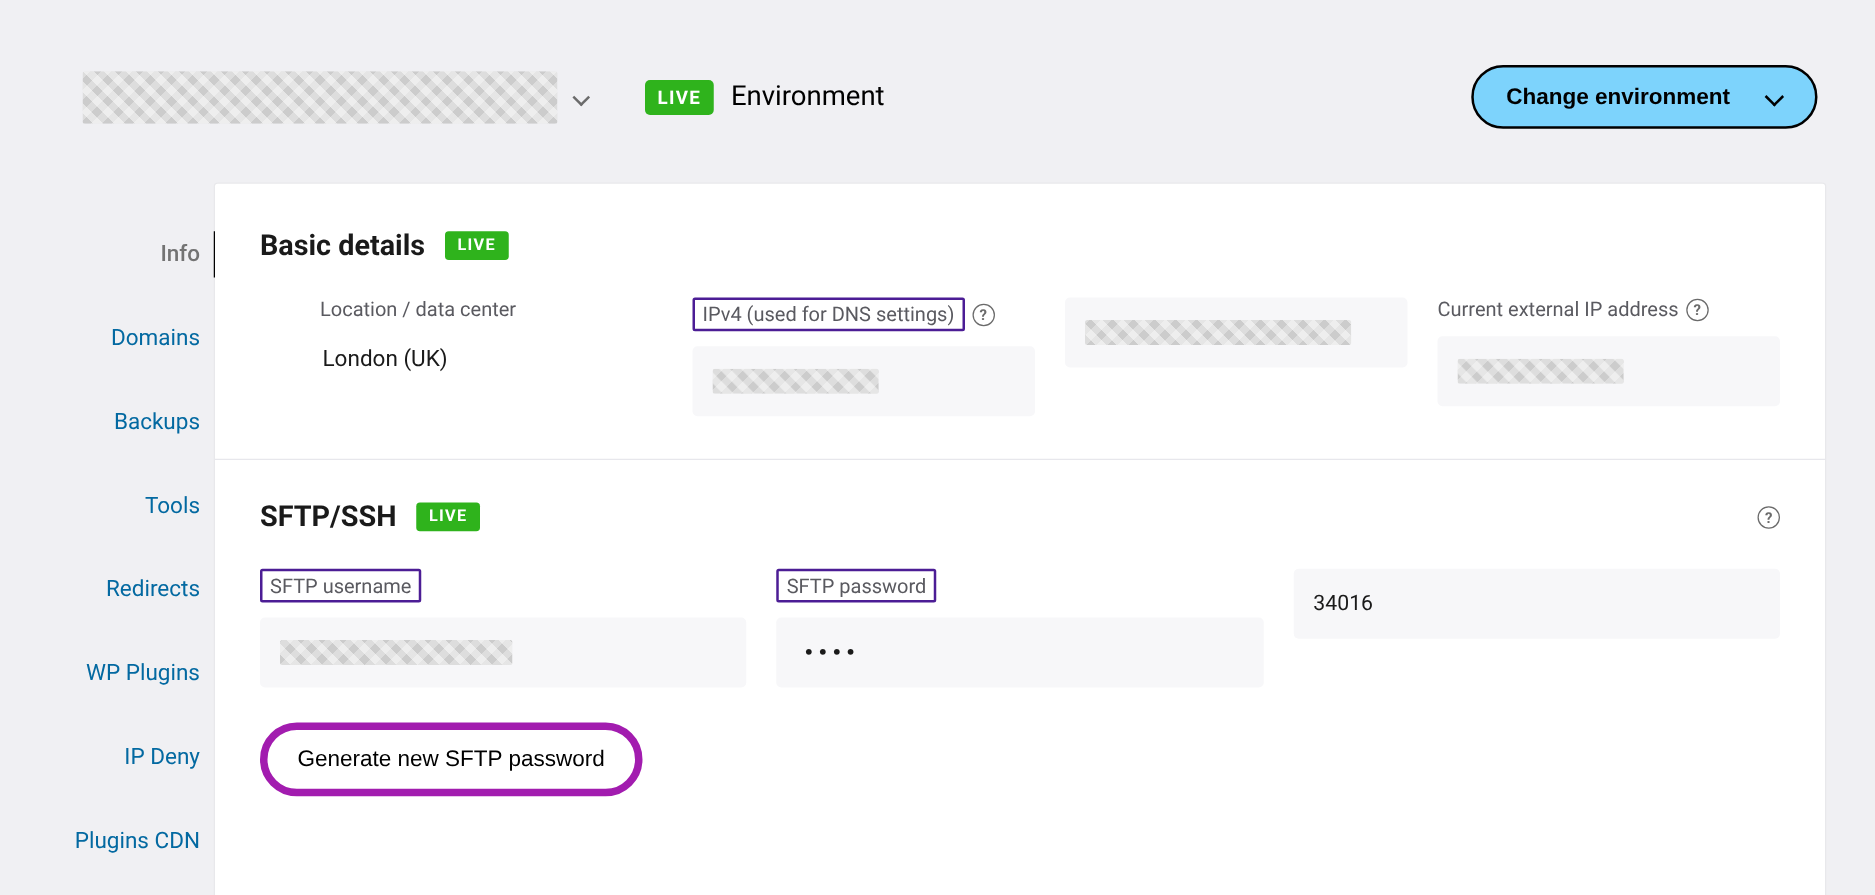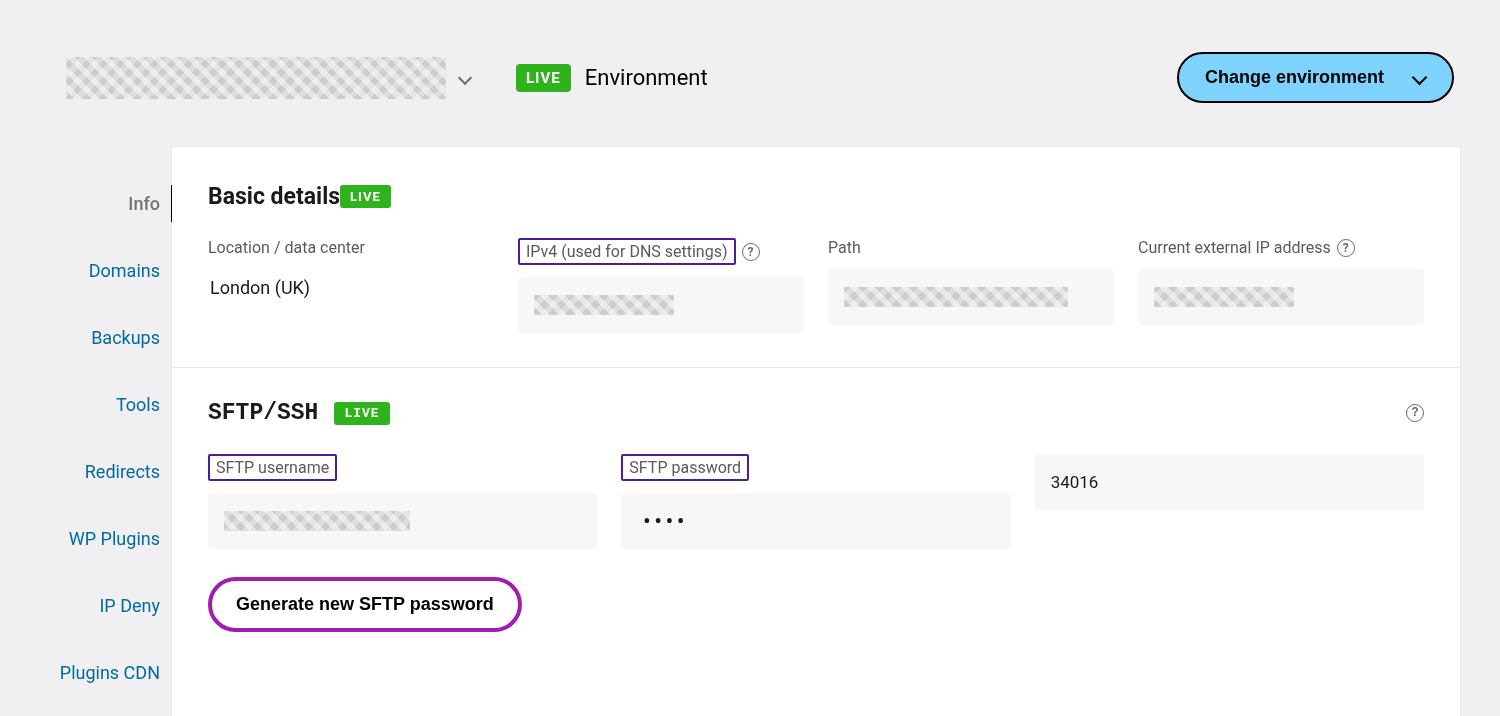--- a/index.html
+++ b/index.html
@@ -73,56 +73,56 @@
     content:""; position:absolute; right:-1px; top:-2px; bottom:-2px; width:2px; background:#000;
   }
 
   .panel {
     background:#fff; flex:1; margin-right:40px; border-radius:2px;
     box-shadow: 0 0 0 1px rgba(0,0,0,0.03);
     padding: 36px 36px 48px 36px;
     position: relative;
   }
 
-  .section-head { display:flex; align-items:center; margin-bottom:28px; }
+  .section-head { display:flex; align-items:center; gap:16px; margin-bottom:28px; }
   .section-title { font-size:23px; font-weight:700; }
   .small-badge {
     background:#2fb31c; color:#fff; font-weight:700; font-size:13px; letter-spacing:1px;
     padding:4px 10px; border-radius:3px;
   }
 
-  .detail-row { display:flex; gap:24px; }
+  .detail-row { display:flex; gap:24px;margin-left:48px; }
   .detail-col { flex:1; min-width:0; }
   .label-row { display:flex; align-items:center; gap:6px; margin-bottom:12px; }
   .label-text { font-size:16px; color:#5a5a60; }
   .help-icon {
     display:inline-flex; width:18px; height:18px; border:1.5px solid #6b6b6b; border-radius:50%;
     align-items:center; justify-content:center; font-size:12px; color:#6b6b6b; font-weight:700;
     cursor: pointer;
   }
   .highlight-box { border:2px solid #4c1d95; padding:2px 6px; border-radius:2px; }
 
   .val-readout {
     background:#f7f7f9; border-radius:4px; height:56px;
     display:flex; align-items:center; padding:0 16px; font-size:17px;
   }
   .val-plain { font-size:18px; padding:8px 0 0 2px; }
   .val-readout .blur-box{ height:20px; width:65%; }
 
   .divider { height:1px; background:#e7e7ec; margin:34px -36px 32px -36px; }
 
-  .sftp-head { display:flex; align-items:center; gap:16px; margin-bottom:28px;font-family:Liberation Mono, monospace; }
+  .sftp-head { display:flex; align-items:center; gap:16px; margin-bottom:28px; }
   .sftp-help-right { position:absolute; right:36px; }
 
   .sftp-row { display:flex; gap:24px; }
   .sftp-col { flex:1; }
 
   .gen-btn {
-    margin-top:28px; display:inline-block; border:4px solid #a21caf; border-radius:999px;
-    background:#fff; padding:13px 24px; font-size:18px; font-weight:700; cursor:pointer;
+    margin-top:28px; display:inline-block; border:6px solid #a21caf; border-radius:999px;
+    background:#fff; padding:13px 24px; font-size:18px; font-weight:400; cursor:pointer;
   }
 
   .dots { letter-spacing:4px; font-size:20px; font-weight:700; padding-left:6px; }
 
 </style>
 </head>
 <body>
 
 <div class="topbar">
   <div class="site-name">
@@ -172,23 +172,20 @@
       <div class="detail-col">
         <div class="label-row">
           <span class="label-text highlight-box">IPv4 (used for DNS settings)</span>
           <span class="help-icon">?</span>
         </div>
         <div class="val-readout">
           <span class="blur-box" style="width:55%;"></span>
         </div>
       </div>
       <div class="detail-col">
-        <div class="label-row">
-          <span class="label-text">Path</span>
-        </div>
         <div class="val-readout">
           <span class="blur-box" style="width:88%;"></span>
         </div>
       </div>
       <div class="detail-col">
         <div class="label-row">
           <span class="label-text">Current external IP address</span>
           <span class="help-icon">?</span>
         </div>
         <div class="val-readout">

